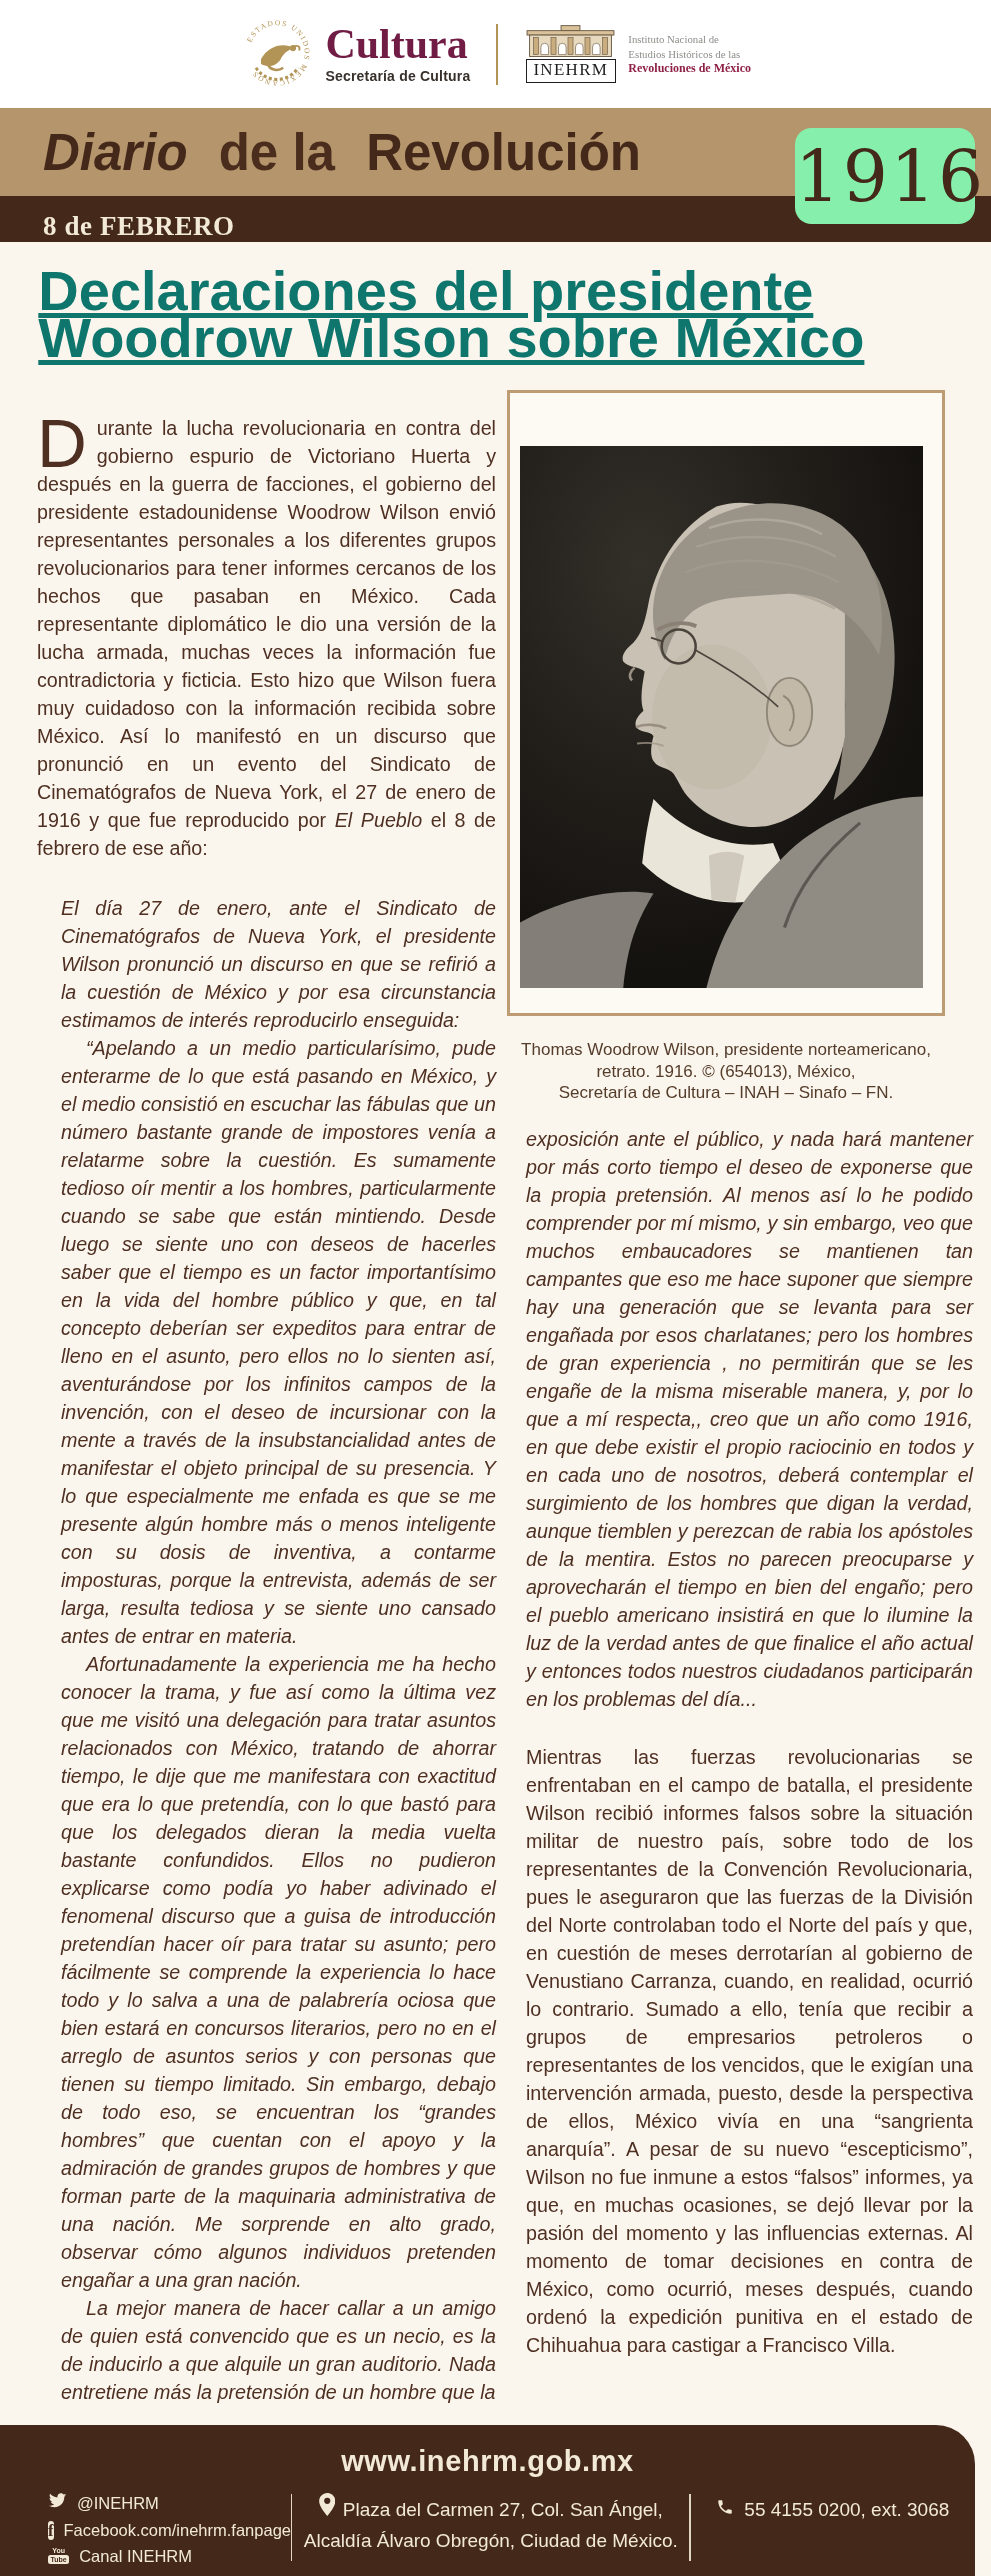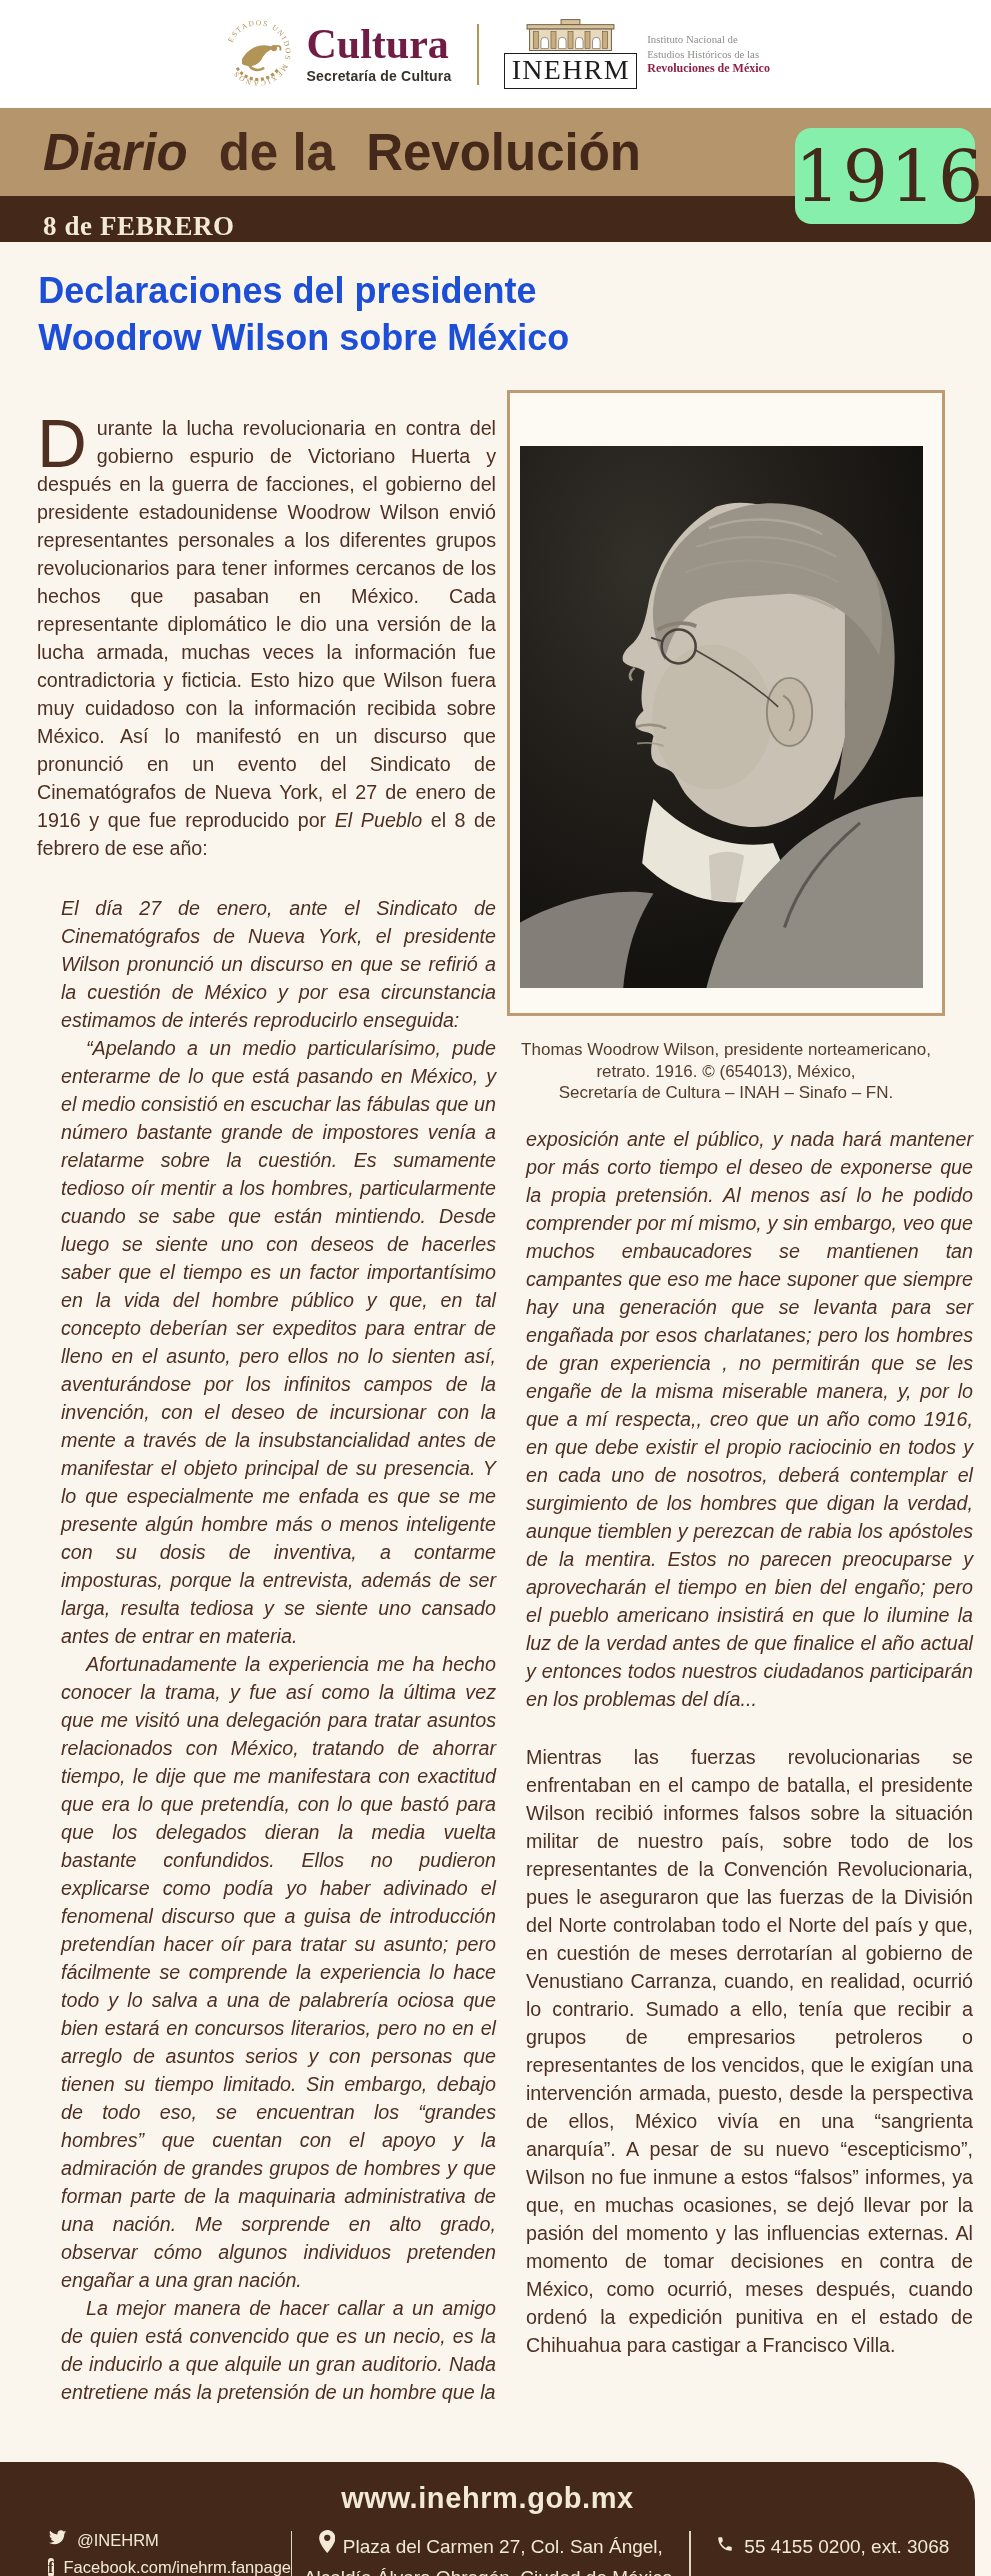--- a/index.html
+++ b/index.html
@@ -10,61 +10,61 @@
   
   .top{height:108px;background:#ffffff;display:flex;align-items:center;justify-content:center;gap:16.5px;}
   .cultura{display:flex;align-items:center;gap:11.4px;}
   .cultura-txt{display:flex;flex-direction:column;}
   .cultura-word{font-family:"Liberation Serif",serif;font-weight:bold;font-size:42px;line-height:38px;color:#701c45;}
   .cultura-sub{font-weight:bold;font-size:14px;color:#38302a;margin-top:5px;letter-spacing:0.2px;}
   .vdiv{width:1.9px;height:61px;background:#b29457;margin:0 9px;}
   .inehrm{display:flex;align-items:center;gap:10px;}
   .inehrm-left{display:flex;flex-direction:column;align-items:center;}
   .inehrm-box{border:1.9px solid #1d1d1d;padding:0.6px 6.3px 1.9px;font-family:"Liberation Serif",serif;
-              font-size:28px;letter-spacing:1.3px;color:#1d1d1d;margin-top:-2.5px;background:#fff;}
+              font-size:17px;letter-spacing:1.3px;color:#1d1d1d;margin-top:-2.5px;background:#fff;}
   .inehrm-names{display:flex;flex-direction:column;font-family:"Liberation Serif",serif;line-height:14.6px;}
   .inm-gray{font-size:10.8px;color:#8f8e8a;}
   .inm-red{font-size:12px;font-weight:bold;color:#8e2044;}
 
   
   .banner{height:88px;background:#b5956c;display:flex;align-items:center;padding-left:43px;}
   .banner-title{font-size:51px;color:#44291a;white-space:nowrap;}
   .b-it{font-weight:bold;font-style:italic;}
   .b-mid{font-weight:bold;margin:0 17px;color:#4a2d1c;}
   .b-bold{font-weight:bold;}
   .strip{height:46px;background:#44291a;display:flex;align-items:flex-end;padding-left:43px;}
   .strip-date{font-family:"Liberation Serif",serif;font-weight:bold;font-size:27px;color:#f2e9d6;letter-spacing:0.6px;}
   .year-badge{position:absolute;left:795px;top:128px;width:180px;height:96px;background:#86efac;
               border-radius:16.5px;display:flex;align-items:center;justify-content:flex-start;z-index:3;}
   .year-badge span{font-family:"DejaVu Serif",serif;font-size:71px;color:#44291a;letter-spacing:2.5px;}
 
   
   .main{padding:25px 17px 0 37px;}
-  h1.title{margin:0 0 29px 1.3px;font-size:36px;line-height:47px;font-weight:bold;color:#1d4ed8;}
+  h1.title{margin:0 0 29px 1.3px;font-size:56px;line-height:47px;font-weight:bold;color:#0f766e;text-decoration:underline;}
   .cols{display:flex;gap:30px;align-items:flex-start;}
   .col-left{width:459px;padding-top:24px;}
   .col-right{width:447px;}
   .col-left,.col-right{font-size:19.7px;line-height:28px;text-align:justify;}
   p{margin:0;}
   .dropcap{float:left;font-size:69px;line-height:51px;padding:3.8px 10px 0 0;color:#4e2f22;}
   .em-it{font-style:italic;}
   .quote{margin:32px 0 0 24px;font-style:italic;}
   .quote p.ind{text-indent:25px;}
 
   
   .photo-frame{margin:0 28px 0 -19px;border:3.8px solid #bd9c73;background:#fdfaf3;
                padding:53px 19px 25px 10px;}
   .photo{height:542px;background:#1b1916;}
   .photo svg{display:block;width:100%;height:100%;}
   .caption{margin:23px 28px 0 -19px;text-align:center;font-size:17px;line-height:21.6px;color:#553c2b;}
   .quote-cont{font-style:italic;margin-top:21px;}
   .closing{margin-top:30px;}
 
   
-  .footer{position:absolute;left:0;right:16px;bottom:0;height:114px;background:#44291a;color:#f2e9d6;
+  .footer{position:absolute;left:0;right:16px;bottom:0;height:151px;background:#44291a;color:#f2e9d6;
           border-top-right-radius:39px;}
   .furl{text-align:center;font-weight:bold;font-size:29px;letter-spacing:0.6px;padding-top:20px;}
   .frow{display:flex;margin-top:15px;align-items:flex-start;}
   .fsocial{width:291px;padding-left:48px;display:flex;flex-direction:column;gap:7px;font-size:16.5px;}
   .srow{display:flex;align-items:center;gap:10px;}
   .fdiv{width:1.3px;height:67px;background:#f2e9d6;opacity:.9;margin-top:1.3px;}
   .faddr{width:397px;text-align:center;font-size:19px;line-height:31px;}
   .faddr .l1{display:inline-flex;align-items:center;gap:7.6px;}
   .fphone{flex:1;display:flex;justify-content:center;gap:10px;font-size:19px;padding-top:5px;align-items:center;}
   .fb-ic{width:19px;height:19px;background:#f2e9d6;border-radius:3.8px;color:#44291a;font-weight:bold;

